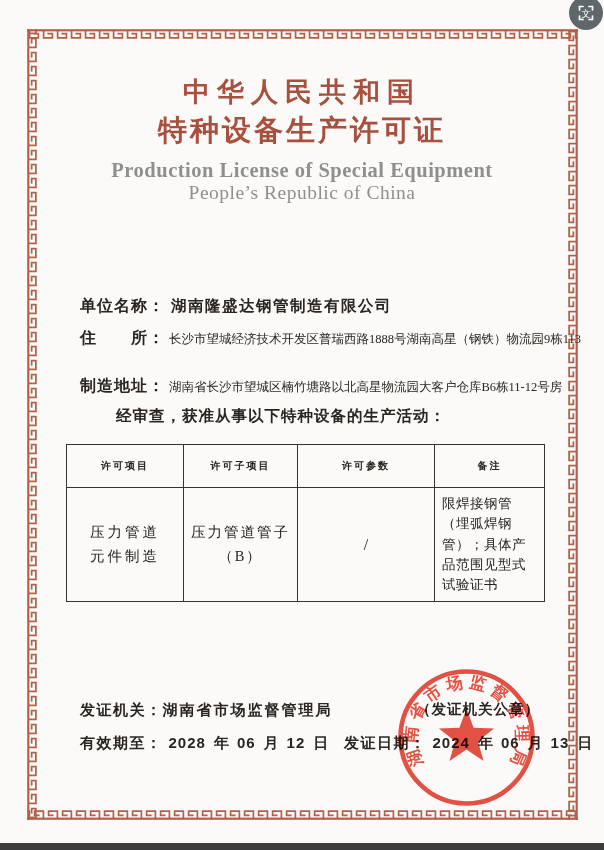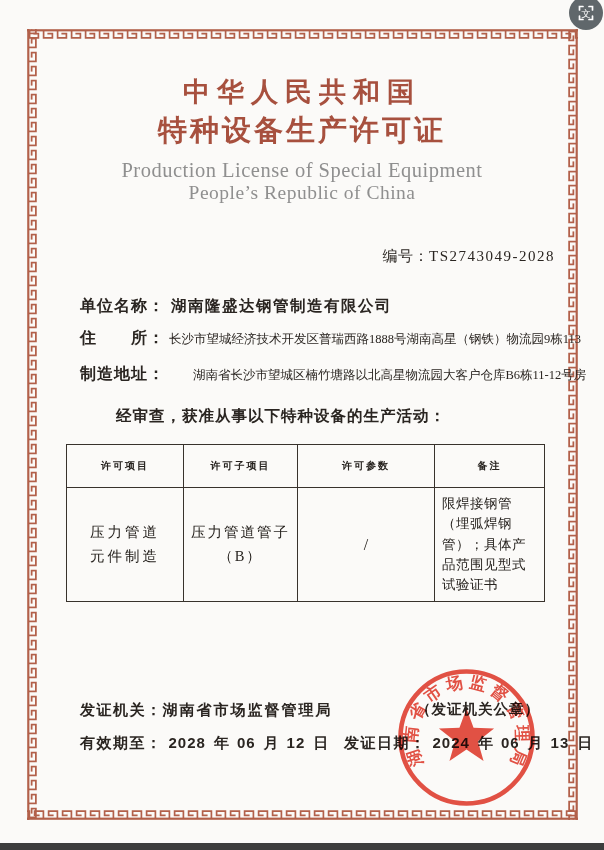--- a/index.html
+++ b/index.html
@@ -18,30 +18,30 @@
     position:absolute;left:569px;top:-4px;width:34px;height:34px;border-radius:50%;
     background:rgba(74,82,86,.88);display:flex;align-items:center;justify-content:center;
     cursor:pointer;
   }
   
   .title-block{position:absolute;left:0;top:78px;width:604px;text-align:center;}
   .t1{font-family:"Liberation Sans","DejaVu Sans",sans-serif;font-weight:700;
       font-size:27px;letter-spacing:7px;color:#a7503e;line-height:1.05;}
   .t2{font-family:"Liberation Sans","DejaVu Sans",sans-serif;font-weight:700;
       font-size:29px;letter-spacing:3px;color:#a7503e;line-height:1.05;margin-top:9px;}
-  .e1{font-size:20.5px;color:#8f8f8f;margin-top:13px;letter-spacing:.5px;}
+  .e1{font-size:20.5px;color:#8f8f8f;margin-top:13px;letter-spacing:.5px;font-weight:bold;}
   .e2{font-size:19.5px;color:#8f8f8f;margin-top:0;letter-spacing:.5px;}
   
   .license-no{position:absolute;top:247px;right:49px;font-size:15px;letter-spacing:.5px;}
   .license-no .val{letter-spacing:1.5px;}
   
   .info-row{position:absolute;left:80px;width:486px;display:flex;align-items:baseline;white-space:nowrap;}
   .row-unit{top:296px;}
   .row-res{top:328px;}
-  .row-mfg{top:364px;gap:24px;}
+  .row-mfg{top:376px;}
   .info-label{font-size:16px;font-weight:600;letter-spacing:1px;flex:0 0 auto;}
   .info-val-lg{font-size:15.5px;font-weight:600;letter-spacing:1.5px;margin-left:6px;}
   .info-val-sm{font-size:12.5px;font-weight:500;letter-spacing:0;margin-left:4px;}
   
   .statement{position:absolute;left:116px;top:406px;font-size:15.5px;font-weight:700;letter-spacing:1px;}
   
   table.lic{
     position:absolute;left:66px;top:444px;width:478px;border-collapse:collapse;table-layout:fixed;
     font-family:"Liberation Serif","DejaVu Serif",serif;color:#26221e;
   }
@@ -98,23 +98,20 @@
     </svg>
   </div>
 
   <div class="title-block">
     <div class="t1">中华人民共和国</div>
     <div class="t2">特种设备生产许可证</div>
     <div class="e1">Production License of Special Equipment</div>
     <div class="e2">People’s Republic of China</div>
   </div>
 
-  <div class="license-no">
-    <span>编号：</span><span class="val">TS2743049-2028</span>
-  </div>
 
   <div class="info-row row-unit">
     <span class="info-label">单位名称：</span>
     <span class="info-val-lg">湖南隆盛达钢管制造有限公司</span>
   </div>
   <div class="info-row row-res">
     <span class="info-label">住　　所：</span>
     <span class="info-val-sm">长沙市望城经济技术开发区普瑞西路1888号湖南高星（钢铁）物流园9栋113</span>
   </div>
   <div class="info-row row-mfg">

